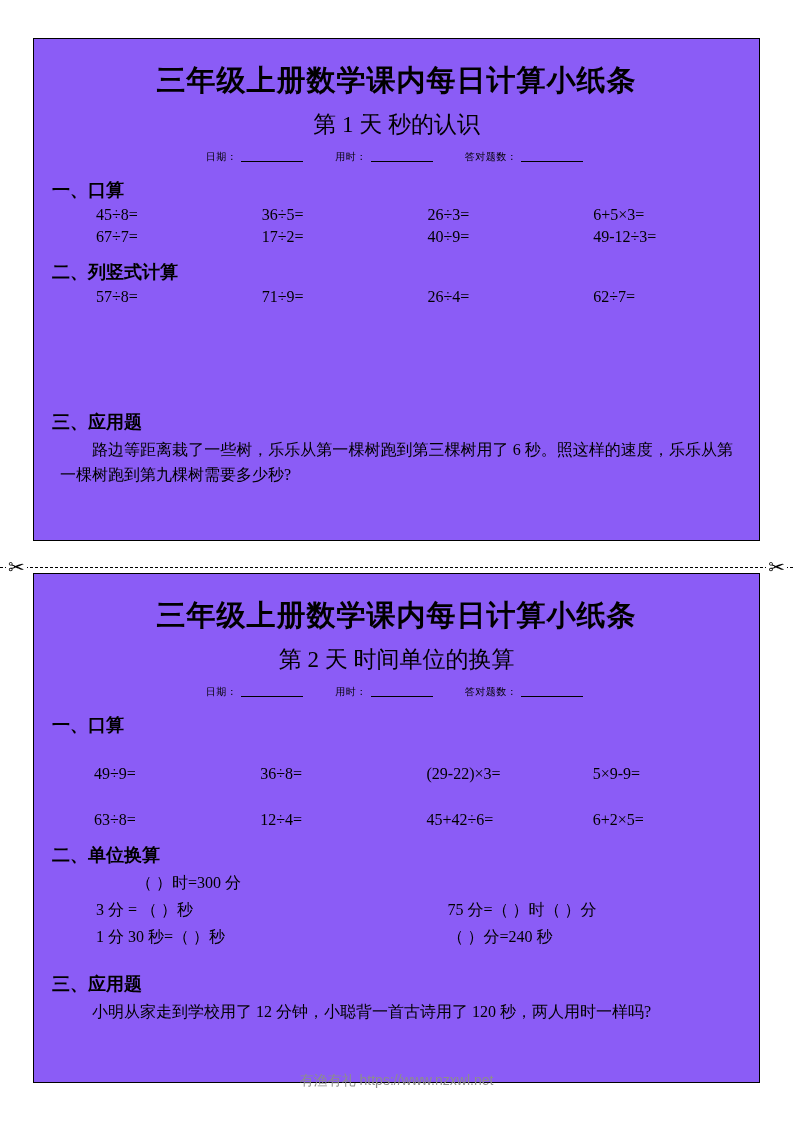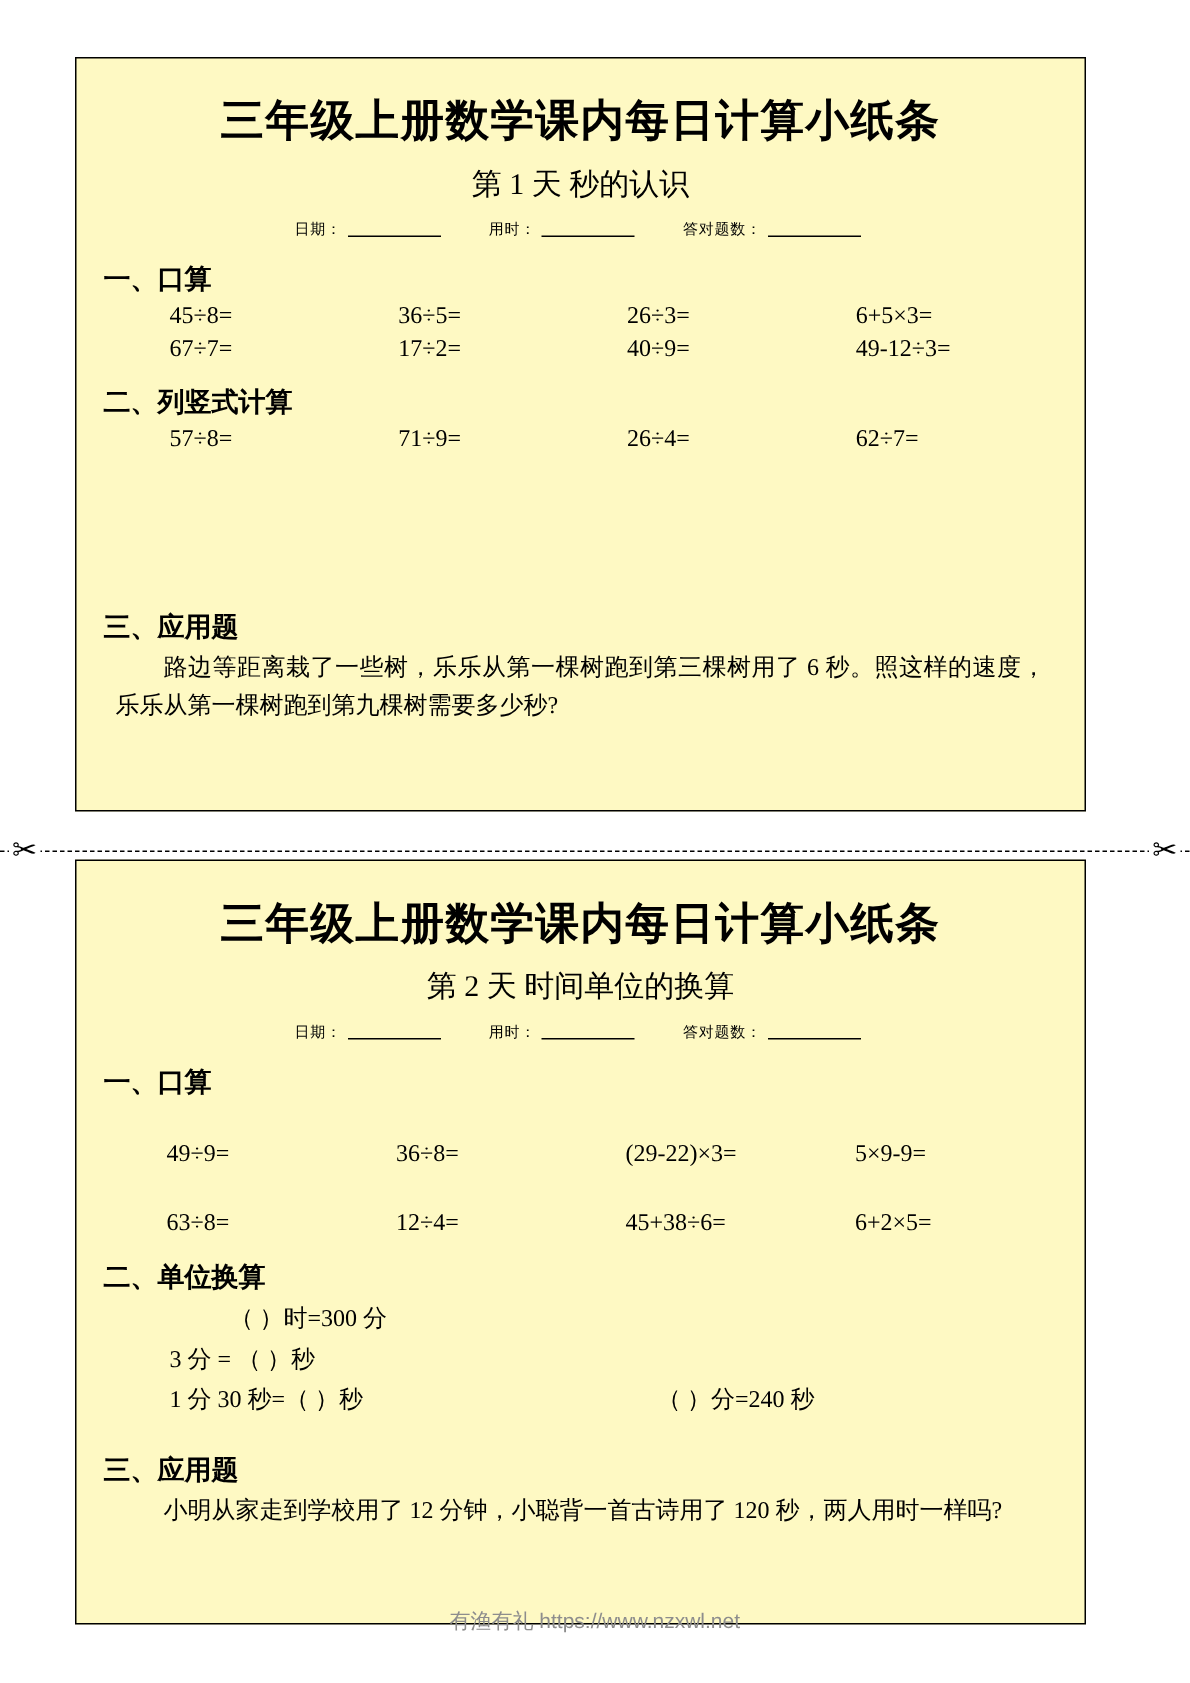--- a/index.html
+++ b/index.html
@@ -17,40 +17,40 @@
   }
   .page {
     width: 793px;
     height: 1122px;
     padding: 0;
     box-sizing: border-box;
     position: relative;
   }
   .sheet {
     position: absolute;
-    left: 50px;
-    width: 674px;
+    left: 33px;
+    width: 727px;
     border: 1.5px solid #000;
     box-sizing: border-box;
-    background: #fef9c3;
+    background: #8b5cf6;
   }
   #sheet1 { top: 38px; height: 503px; }
   #sheet2 { top: 573px; height: 510px; }
 
   .title {
     text-align: center;
     font-weight: bold;
     font-size: 29px;
     letter-spacing: 1px;
     margin-top: 22px;
     font-family: "DejaVu Serif", serif;
   }
   .subtitle {
     text-align: center;
-    font-size: 20px;
+    font-size: 23px;
     margin-top: 8px;
     font-family: "Liberation Serif", serif;
   }
   .metaline {
     text-align: center;
     font-size: 10px;
     margin-top: 10px;
     letter-spacing: 0.5px;
   }
   .metaline .blank {
@@ -206,30 +206,31 @@
     <div class="section-head">一、口算</div>
     <div class="qrow wide">
       <span class="cell">49÷9=</span>
       <span class="cell">36÷8=</span>
       <span class="cell">(29-22)×3=</span>
       <span class="cell">5×9-9=</span>
     </div>
     <div class="qrow wide">
       <span class="cell">63÷8=</span>
       <span class="cell">12÷4=</span>
-      <span class="cell">45+38÷6=</span>
+      <span class="cell">45+42÷6=</span>
       <span class="cell">6+2×5=</span>
     </div>
 
     <div class="section-head">二、单位换算</div>
     <div class="conv-row">
       <span class="cell second">（      ）时=300 分</span>
     </div>
     <div class="conv-row">
       <span class="cell">3 分 = （      ）秒</span>
+      <span class="cell second">75 分=（      ）时（      ）分</span>
     </div>
     <div class="conv-row">
       <span class="cell">1 分 30 秒=（      ）秒</span>
       <span class="cell second">（      ）分=240 秒</span>
     </div>
 
     <div class="spacer-work2"></div>
 
     <div class="section-head">三、应用题</div>
     <div class="para">小明从家走到学校用了 12 分钟，小聪背一首古诗用了 120 秒，两人用时一样吗?</div>

